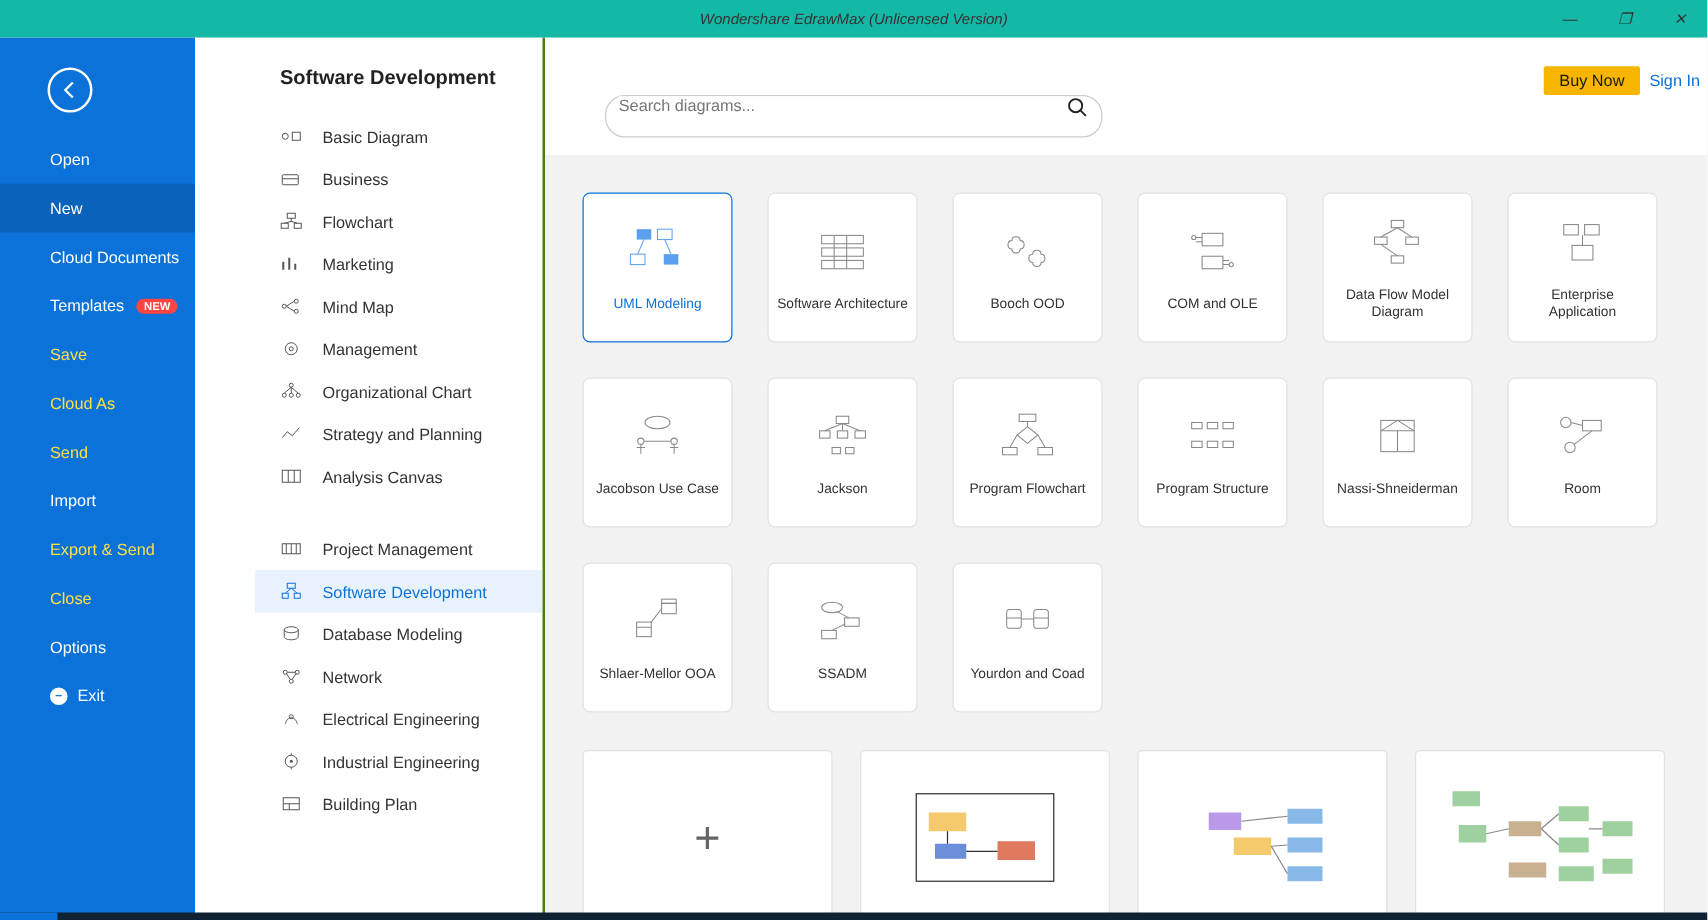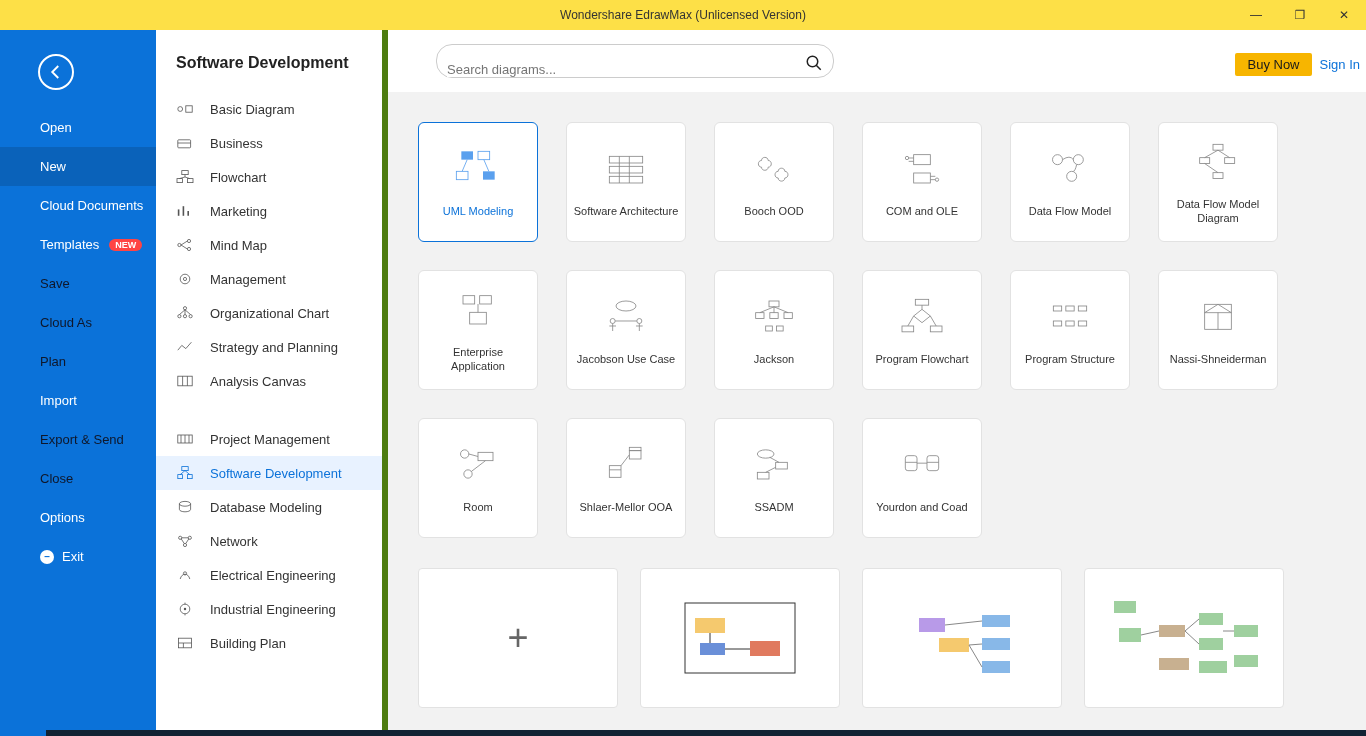--- a/index.html
+++ b/index.html
@@ -1,55 +1,55 @@
 <!DOCTYPE html>
 <html><head>
 <meta charset="utf-8">
 <style>
 * { margin:0; padding:0; box-sizing:border-box; font-family:"Segoe UI",Arial,sans-serif; }
 body { width:1366px; height:736px; overflow:hidden; background:#fff; position:relative; }
 
 
-.titlebar { height:30px; display:flex; align-items:center; position:relative; background:#fde047; }
+.titlebar { height:30px; display:flex; align-items:center; position:relative; background:#14b8a6;font-style:italic; }
 .titlebar .title { position:absolute; left:50%; transform:translateX(-50%); font-size:12px; color:#333; }
 .titlebar .winctl { position:absolute; right:0; display:flex; }
 .titlebar .winctl span { width:44px; height:30px; display:flex; align-items:center; justify-content:center; font-size:12px; color:#333; }
 
 
 .topstrip { position:absolute; right:6px; top:30px; display:flex; align-items:center; gap:8px;margin-top:23px; }
 .buy-btn { background:#f7b500; border:none; padding:4px 12px; font-size:13px; color:#1a1a1a; cursor:pointer; border-radius:2px; }
 .signin { color:#0b72d9; font-size:13px; cursor:pointer; }
 
 
 .app { display:flex; height:706px; }
 
 
 .bluenav { width:156px; background:#0b72d9; color:#fff; display:flex; flex-direction:column; padding-top:12px; }
 .back-circle { width:36px; height:36px; border:2px solid #fff; border-radius:50%; margin:12px 0 18px 38px; display:flex; align-items:center; justify-content:center; }
 .back-circle svg { width:18px; height:18px; }
-.bluenav .item { padding:10px 0 10px:40px; padding-left:40px; height:39px; display:flex; align-items:center; font-size:13px; color:#0f172a; cursor:pointer; }
+.bluenav .item { padding:10px 0 10px:40px; padding-left:40px; height:39px; display:flex; align-items:center; font-size:13px; color:#fde047; cursor:pointer; }
 .bluenav .item.strong { color:#fff; font-weight:400; }
 .bluenav .item.active { background:#0a62ba; color:#fff; }
 .badge-new { background:#ff4444; color:#fff; font-size:9px; padding:1px 6px; border-radius:8px; margin-left:10px; font-weight:bold; }
 .exit-ico { width:14px; height:14px; background:#fff; border-radius:50%; margin-right:8px; display:inline-flex; align-items:center; justify-content:center; color:#0b72d9; font-size:10px; font-weight:bold; }
 
 
-.catside { width:232px; border-right:6px solid #4d7c0f; display:flex; flex-direction:column; height:100%; overflow:hidden; }
+.catside { width:232px; border-right:2px solid #4d7c0f; display:flex; flex-direction:column; height:100%; overflow:hidden;margin-left:48px; }
 .cathead { font-size:16px; font-weight:600; color:#222; padding:24px 0 20px 20px; }
 .catlist { flex:1; overflow-y:auto; }
 .catsep { height:24px; }
 .cat { display:flex; align-items:center; padding:8px 0 8px 18px; font-size:13px; color:#333; cursor:pointer; }
 .cat.sel { background:#e8f2ff; color:#0b72d9; }
 .cat .ci { width:22px; height:18px; margin-right:14px; display:flex; align-items:center; justify-content:center; }
 .cat .ci svg { width:20px; height:16px; }
 
 
 .main { flex:1; background:#f2f2f2; display:flex; flex-direction:column; }
 .searchwrap { background:#fff; padding:14px 0 14px 48px; }
-.searchbox { width:398px; height:34px; border:1px solid #ccc; border-radius:16px; display:flex; align-items:flex-end; padding:0 10px; }
+.searchbox { width:398px; height:34px; border:1px solid #ccc; border-radius:16px; display:flex; align-items:flex-start; padding:0 10px;margin-top:32px; }
 .searchbox input { flex:1; border:none; outline:none; font-size:13px; color:#333; }
 .searchbox .mag { font-size:18px; color:#333; }
 
 
 .cardgrid { padding:30px 30px 20px 30px; display:flex; flex-wrap:wrap; gap:28px; }
 .card { width:120px; height:120px; background:#fff; border:1px solid #e2e2e2; border-radius:6px; display:flex; flex-direction:column; align-items:center; justify-content:center; cursor:pointer; }
 .card.sel { border:1.5px solid #0b72d9; }
 .card .thumb { width:50px; height:46px; margin-bottom:12px; display:flex; align-items:center; justify-content:center; }
 .card .lbl { font-size:11px; color:#333; text-align:center; padding:0 6px; line-height:1.3; }
 .card.sel .lbl { color:#0b72d9; }
@@ -96,21 +96,21 @@
     </div>
     <div class="item strong">Open</div>
     <div class="item strong active">New</div>
     <div class="item strong">Cloud Documents</div>
     <div class="item strong">
       <span>Templates</span>
       <span class="badge-new">NEW</span>
     </div>
     <div class="item">Save</div>
     <div class="item">Cloud As</div>
-    <div class="item">Plan</div>
+    <div class="item">Send</div>
     <div class="item strong">Import</div>
     <div class="item">Export &amp; Send</div>
     <div class="item">Close</div>
     <div class="item strong">Options</div>
     <div class="item strong">
       <span class="exit-ico">–</span>
       <span>Exit</span>
     </div>
   </div>
 
@@ -345,32 +345,20 @@
               <line x1="14" y1="12" x2="20" y2="12" stroke="#888"></line>
               <line x1="14" y1="16" x2="20" y2="16" stroke="#888"></line>
               <circle cx="12" cy="12" r="2" stroke="#888" fill="none"></circle>
               <rect x="20" y="30" width="20" height="12" stroke="#888" fill="none"></rect>
               <line x1="40" y1="34" x2="46" y2="34" stroke="#888"></line>
               <line x1="40" y1="38" x2="46" y2="38" stroke="#888"></line>
               <circle cx="48" cy="38" r="2" stroke="#888" fill="none"></circle>
             </svg>
           </div>
           <div class="lbl">COM and OLE</div>
-        </div>
-        <div class="card">
-          <div class="thumb">
-            <svg viewBox="0 0 60 50">
-              <circle cx="15" cy="14" r="6" stroke="#888" fill="none"></circle>
-              <circle cx="40" cy="14" r="6" stroke="#888" fill="none"></circle>
-              <circle cx="32" cy="34" r="6" stroke="#888" fill="none"></circle>
-              <path d="M21 14 Q30 8 34 14" stroke="#888" fill="none"></path>
-              <path d="M38 20 Q36 28 34 28" stroke="#888" fill="none"></path>
-            </svg>
-          </div>
-          <div class="lbl">Data Flow Model</div>
         </div>
         <div class="card">
           <div class="thumb">
             <svg viewBox="0 0 60 50">
               <rect x="24" y="4" width="12" height="7" stroke="#888" fill="none"></rect>
               <rect x="8" y="20" width="12" height="7" stroke="#888" fill="none"></rect>
               <rect x="38" y="20" width="12" height="7" stroke="#888" fill="none"></rect>
               <rect x="24" y="38" width="12" height="7" stroke="#888" fill="none"></rect>
               <line x1="30" y1="11" x2="14" y2="20" stroke="#888"></line>
               <line x1="30" y1="11" x2="44" y2="20" stroke="#888"></line>

